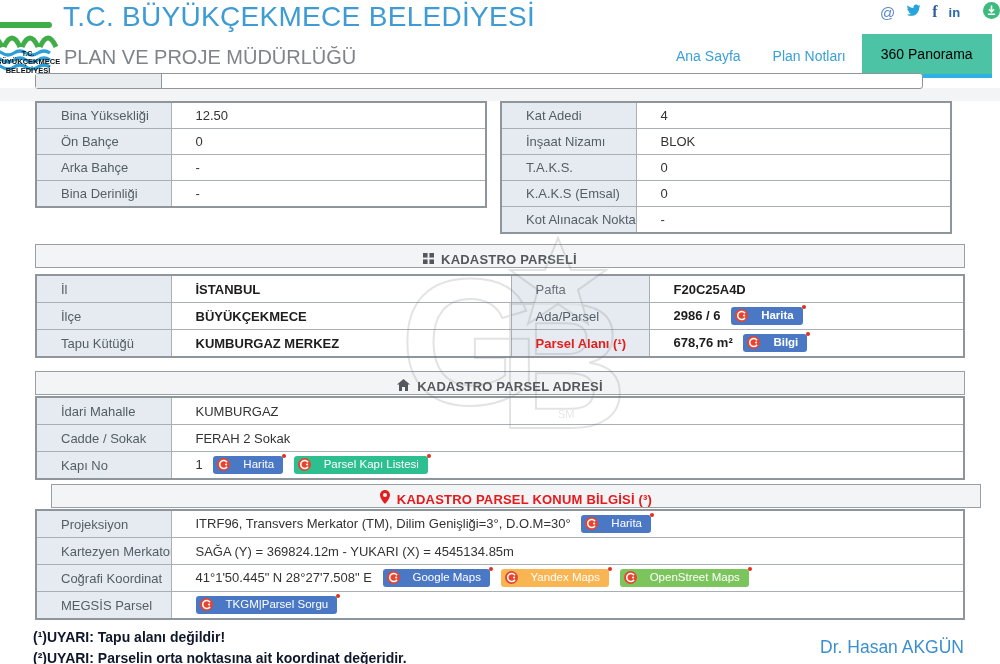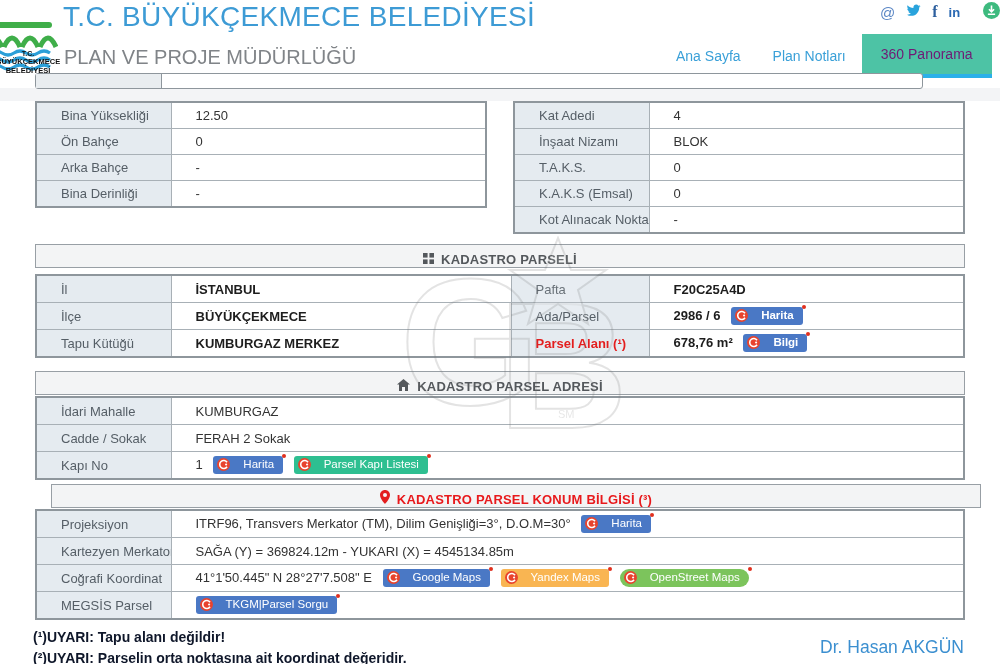--- a/index.html
+++ b/index.html
@@ -16,21 +16,21 @@
   .subtitle{position:absolute;left:64px;top:46px;font-size:20px;color:#808488;white-space:nowrap;}
 
   .social{position:absolute;left:880px;top:3px;display:flex;align-items:center;gap:11px;height:18px;}
   .so{font-size:14px;font-weight:bold;line-height:1;cursor:pointer;}
   .at{color:#5B87C5;font-weight:normal;font-size:15px;}
   .fb{color:#2D5F9E;font-family:"Liberation Serif",serif;font-size:16px;}
   .li{color:#2867B2;font-size:13px;}
 
   .nav{position:absolute;left:660px;top:34px;display:flex;align-items:stretch;height:44px;}
   .nav-item{color:#3AA0D8;font-size:14px;display:flex;align-items:center;padding:0 16px;white-space:nowrap;cursor:pointer;}
-  .nav-active{background:#4DC3A5;color:#701a75;border-bottom:4px solid #2BB0E8;padding:11px 19px;}
+  .nav-active{background:#4DC3A5;color:#000000;border-bottom:4px solid #2BB0E8;padding:11px 19px;}
 
   
   .gapbar{position:absolute;left:0;top:88px;width:1000px;height:13px;background:#F3F4F6;}
   .frag{position:absolute;left:35px;top:73px;width:886px;height:14px;background:#fff;
         border:1px solid #8E969C;border-radius:3px;}
   .frag .cell{position:absolute;left:0;top:0;bottom:0;width:125px;background:#E9EDF0;border-right:1px solid #8E969C;}
 
   
   table.tbl{border-collapse:collapse;table-layout:fixed;position:absolute;background:#fff;}
   .tbl td{border:1px solid #A8B0B6;height:25px;padding:0 24px;font-size:13px;overflow:hidden;white-space:nowrap;}
@@ -43,21 +43,21 @@
 
   .sechead{position:absolute;background:#F3F4F5;border:1px solid #989FA5;display:flex;align-items:flex-end;
            justify-content:center;gap:7px;font-weight:bold;font-size:13px;color:#54585C;letter-spacing:.2px;}
   .sechead.red{color:#E8191C;}
 
   
   .btn{display:inline-flex;align-items:flex-start;gap:13px;padding:2px 9px 3px 4px;border-radius:3px;color:#fff;
        font-size:11.5px;position:relative;margin-left:7px;vertical-align:middle;cursor:pointer;line-height:1.2;}
   .btn svg{display:block;}
   .btn .mark{position:absolute;top:-2px;right:-3px;width:4px;height:4px;background:#E0301E;border-radius:50%;}
-  .blue{background:#4A78C5;} .teal{background:#2EBF91;} .orange{background:#F9B552;} .lgreen{background:#7CC45C;border-radius:9px;}
+  .blue{background:#4A78C5;} .teal{background:#2EBF91;} .orange{background:#F9B552;} .lgreen{background:#7CC45C;}
 
   
   .wm{position:absolute;left:398px;top:236px;opacity:.20;pointer-events:none;}
 
   
   .warn{position:absolute;left:33px;color:#0f172a;font-weight:bold;font-size:14px;white-space:nowrap;}
   .sign{position:absolute;right:36px;top:637px;color:#3B8FD0;font-size:17.5px;white-space:nowrap;}
 </style>
 </head>
 <body>
@@ -126,21 +126,21 @@
         <td class="lbl">Arka Bahçe</td>
         <td class="val">-</td>
       </tr>
   <tr>
         <td class="lbl">Bina Derinliği</td>
         <td class="val">-</td>
       </tr>
 </tbody>
   </table>
 
-<table class="tbl" style="left:513px;top:101px;width:452px;">
+<table class="tbl" style="left:500px;top:101px;width:452px;">
   <colgroup>
       <col style="width:135px">
       <col>
     </colgroup>
   <tbody>
       <tr>
         <td class="lbl">Kat Adedi</td>
         <td class="val">4</td>
       </tr>
   <tr>

